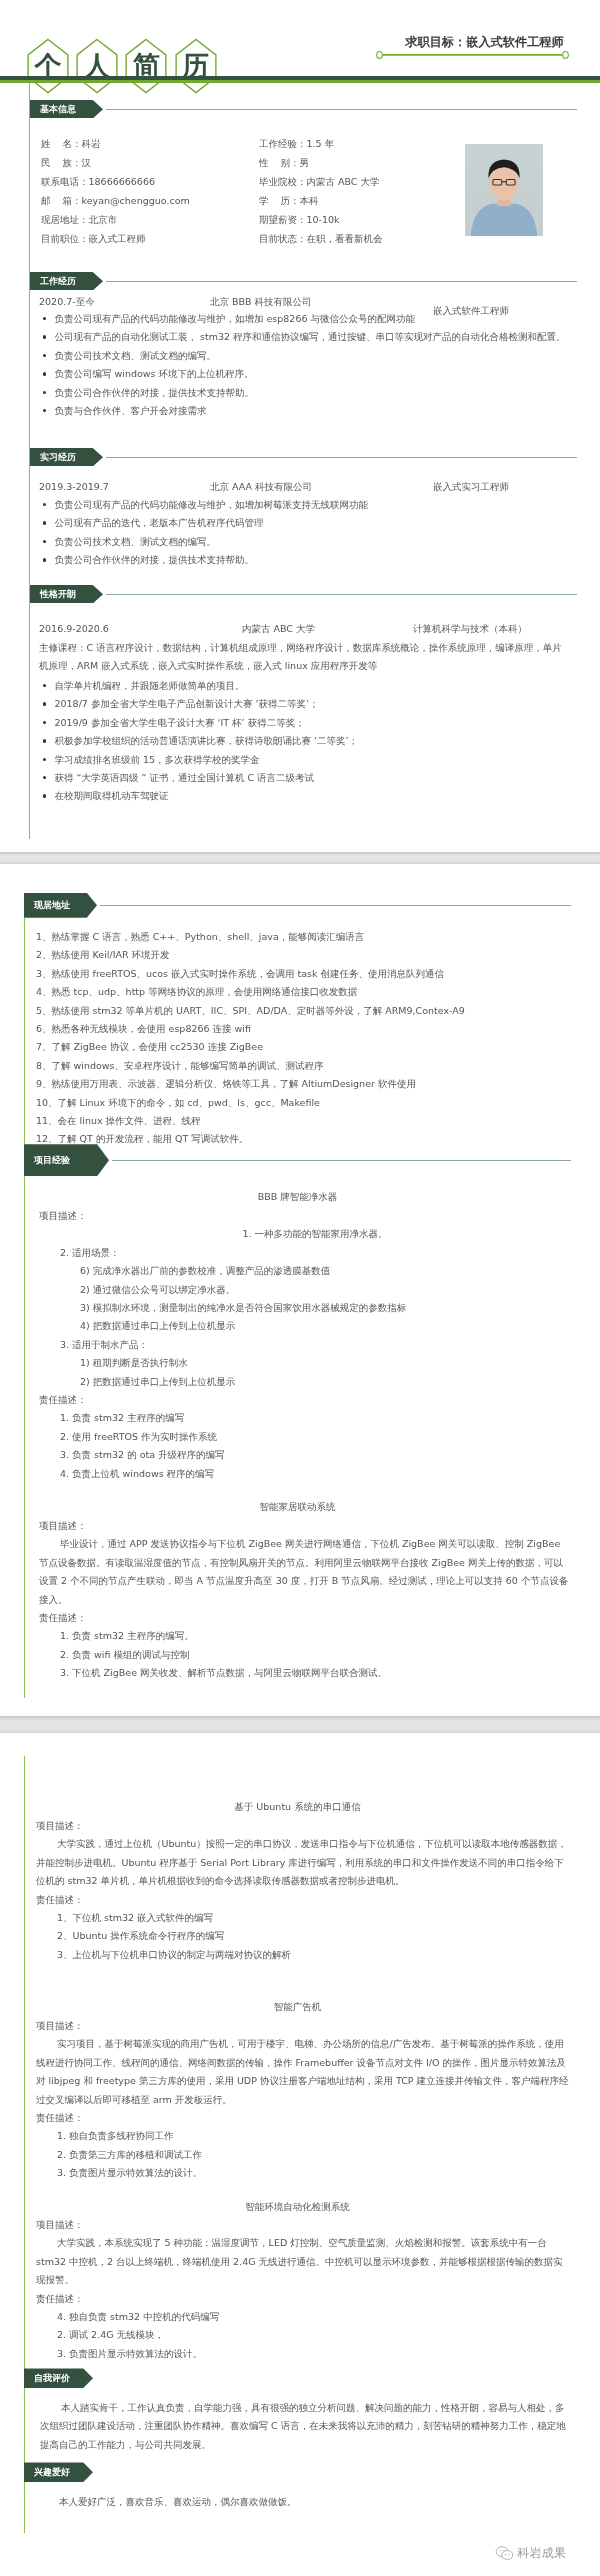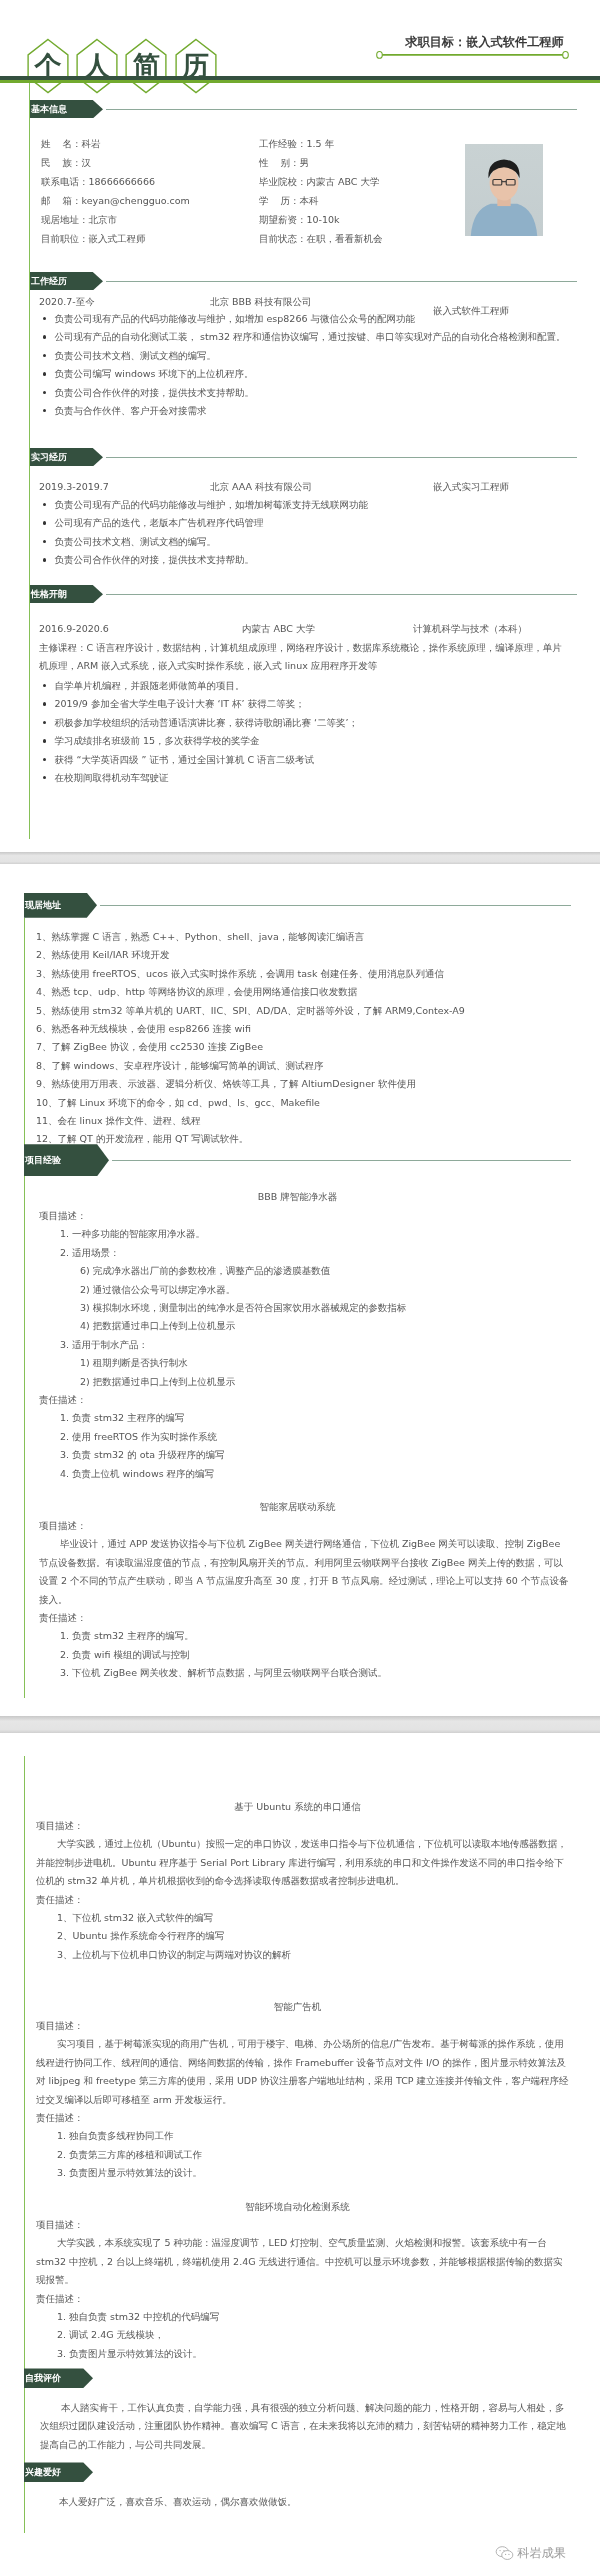--- a/index.html
+++ b/index.html
@@ -33,21 +33,21 @@
   .band-dark { left: 0; top: 76px; width: 601px; height: 4.5px; background: #34503f; }
   .band-green { left: 0; top: 80px; width: 601px; height: 3.3px; background: #72aa2e; }
 
   
   .vline { width: 1.1px; background: #86c057; }
 
   
   .sec-head { height: 18.4px; display: flex; align-items: center; }
   .sec-tag {
     height: 18.4px; width: 73px; background: #34503f; color: #fff;
-    font-weight: bold; font-size: 9px; padding-left: 1px;
+    font-weight: bold; font-size: 9px; padding-left: 10px;
     display: flex; align-items: center;
     clip-path: polygon(0 0, 86% 0, 100% 50%, 86% 100%, 0 100%);
   }
   .sec-rule { flex: 1; height: 1.1px; background: #8ea99a; margin-left: 3.3px; }
 
   
   .info-row { font-size: 9.5px; color: #555; height: 19px; line-height: 19px; white-space: pre; }
   .photo {
     left: 465px; top: 144px; width: 78px; height: 92px;
     background: linear-gradient(180deg,#c9d2d3 0%,#c4cdcf 100%);
@@ -184,20 +184,21 @@
 <div class="abs sec-head" style="left:30px; top:585px; width:547px;">
   <div class="sec-tag">性格开朗</div>
   <div class="sec-rule"></div>
 </div>
 <div class="abs line" style="left:39px; top:620px;">2016.9-2020.6</div>
 <div class="abs line" style="left:210px; top:620px;margin-left:32px;">内蒙古 ABC 大学</div>
 <div class="abs line" style="left:413px; top:620px;">计算机科学与技术（本科）</div>
 <div class="abs wrap" style="left:39px; top:639px; width:531px;">主修课程：C 语言程序设计，数据结构，计算机组成原理，网络程序设计，数据库系统概论，操作系统原理，编译原理，单片机原理，ARM 嵌入式系统，嵌入式实时操作系统，嵌入式 linux 应用程序开发等</div>
 <div class="abs" style="left:39px; top:677px; width:531px;">
   <div class="wrap bullet">自学单片机编程，并跟随老师做简单的项目。</div>
+  <div class="wrap bullet">2018/7 参加全省大学生电子产品创新设计大赛 ‘获得二等奖’；</div>
   <div class="wrap bullet">2019/9 参加全省大学生电子设计大赛 ‘IT 杯’ 获得二等奖；</div>
   <div class="wrap bullet">积极参加学校组织的活动普通话演讲比赛，获得诗歌朗诵比赛 ‘二等奖’；</div>
   <div class="wrap bullet">学习成绩排名班级前 15，多次获得学校的奖学金</div>
   <div class="wrap bullet">获得 “大学英语四级 ” 证书，通过全国计算机 C 语言二级考试</div>
   <div class="wrap bullet">在校期间取得机动车驾驶证</div>
 </div>
 
 <div class="abs sep" style="top:852px;"></div>
 
 <div class="abs vline" style="left:24px; top:918px; height:780px;"></div>
@@ -222,21 +223,21 @@
 </div>
 
 <div class="abs sec-head" style="left:24px; top:1151px; width:547px;">
   <div class="sec-tag" style="height:32px; width:85px;">项目经验</div>
   <div class="sec-rule"></div>
 </div>
 
 <div class="abs line center" style="left:24px; top:1188px; width:547px;">BBB 牌智能净水器</div>
 <div class="abs" style="left:39px; top:1207px; width:531px;">
   <div class="line">项目描述：</div>
-  <div class="line" style="padding-left:21px;">1.  一种多功能的智能家用净水器。</div>
+  <div class="line" style="padding-left:21px;text-align:center;">1.  一种多功能的智能家用净水器。</div>
   <div class="line" style="padding-left:21px;">2.  适用场景：</div>
   <div class="line" style="padding-left:41px;">6)   完成净水器出厂前的参数校准，调整产品的渗透膜基数值</div>
   <div class="line" style="padding-left:41px;">2)   通过微信公众号可以绑定净水器。</div>
   <div class="line" style="padding-left:41px;">3)   模拟制水环境，测量制出的纯净水是否符合国家饮用水器械规定的参数指标</div>
   <div class="line" style="padding-left:41px;">4)   把数据通过串口上传到上位机显示</div>
   <div class="line" style="padding-left:21px;">3.  适用于制水产品：</div>
   <div class="line" style="padding-left:41px;">1)  租期判断是否执行制水</div>
   <div class="line" style="padding-left:41px;">2)  把数据通过串口上传到上位机显示</div>
   <div class="line">责任描述：</div>
   <div class="line" style="padding-left:21px;">1.  负责 stm32 主程序的编写</div>
@@ -277,21 +278,21 @@
   <div class="line" style="padding-left:21px;">1.   独自负责多线程协同工作</div>
   <div class="line" style="padding-left:21px;">2.   负责第三方库的移植和调试工作</div>
   <div class="line" style="padding-left:21px;">3.   负责图片显示特效算法的设计。</div>
 </div>
 
 <div class="abs line center" style="left:24px; top:2198px; width:547px;">智能环境自动化检测系统</div>
 <div class="abs" style="left:36px; top:2216px; width:534px;">
   <div class="line">项目描述：</div>
   <div class="wrap" style="text-indent:21px;">大学实践，本系统实现了 5 种功能：温湿度调节，LED 灯控制、空气质量监测、火焰检测和报警。该套系统中有一台 stm32 中控机，2 台以上终端机，终端机使用 2.4G 无线进行通信。中控机可以显示环境参数，并能够根据根据传输的数据实现报警。</div>
   <div class="line">责任描述：</div>
-  <div class="line" style="padding-left:21px;">1.   独自负责 stm32 中控机的代码编写</div>
+  <div class="line" style="padding-left:21px;">4.   独自负责 stm32 中控机的代码编写</div>
   <div class="line" style="padding-left:21px;">2.   调试 2.4G 无线模块，</div>
   <div class="line" style="padding-left:21px;">3.   负责图片显示特效算法的设计。</div>
 </div>
 
 <div class="abs sec-head" style="left:24px; top:2369px; width:547px;">
   <div class="sec-tag" style="height:19.5px; width:69px;">自我评价</div>
 </div>
 <div class="abs wrap" style="left:40px; top:2399px; width:531px; text-indent:21px;">本人踏实肯干，工作认真负责，自学能力强，具有很强的独立分析问题、解决问题的能力，性格开朗，容易与人相处，多次组织过团队建设活动，注重团队协作精神。喜欢编写 C 语言，在未来我将以充沛的精力，刻苦钻研的精神努力工作，稳定地提高自己的工作能力，与公司共同发展。</div>
 
 <div class="abs sec-head" style="left:24px; top:2463px; width:547px;">

